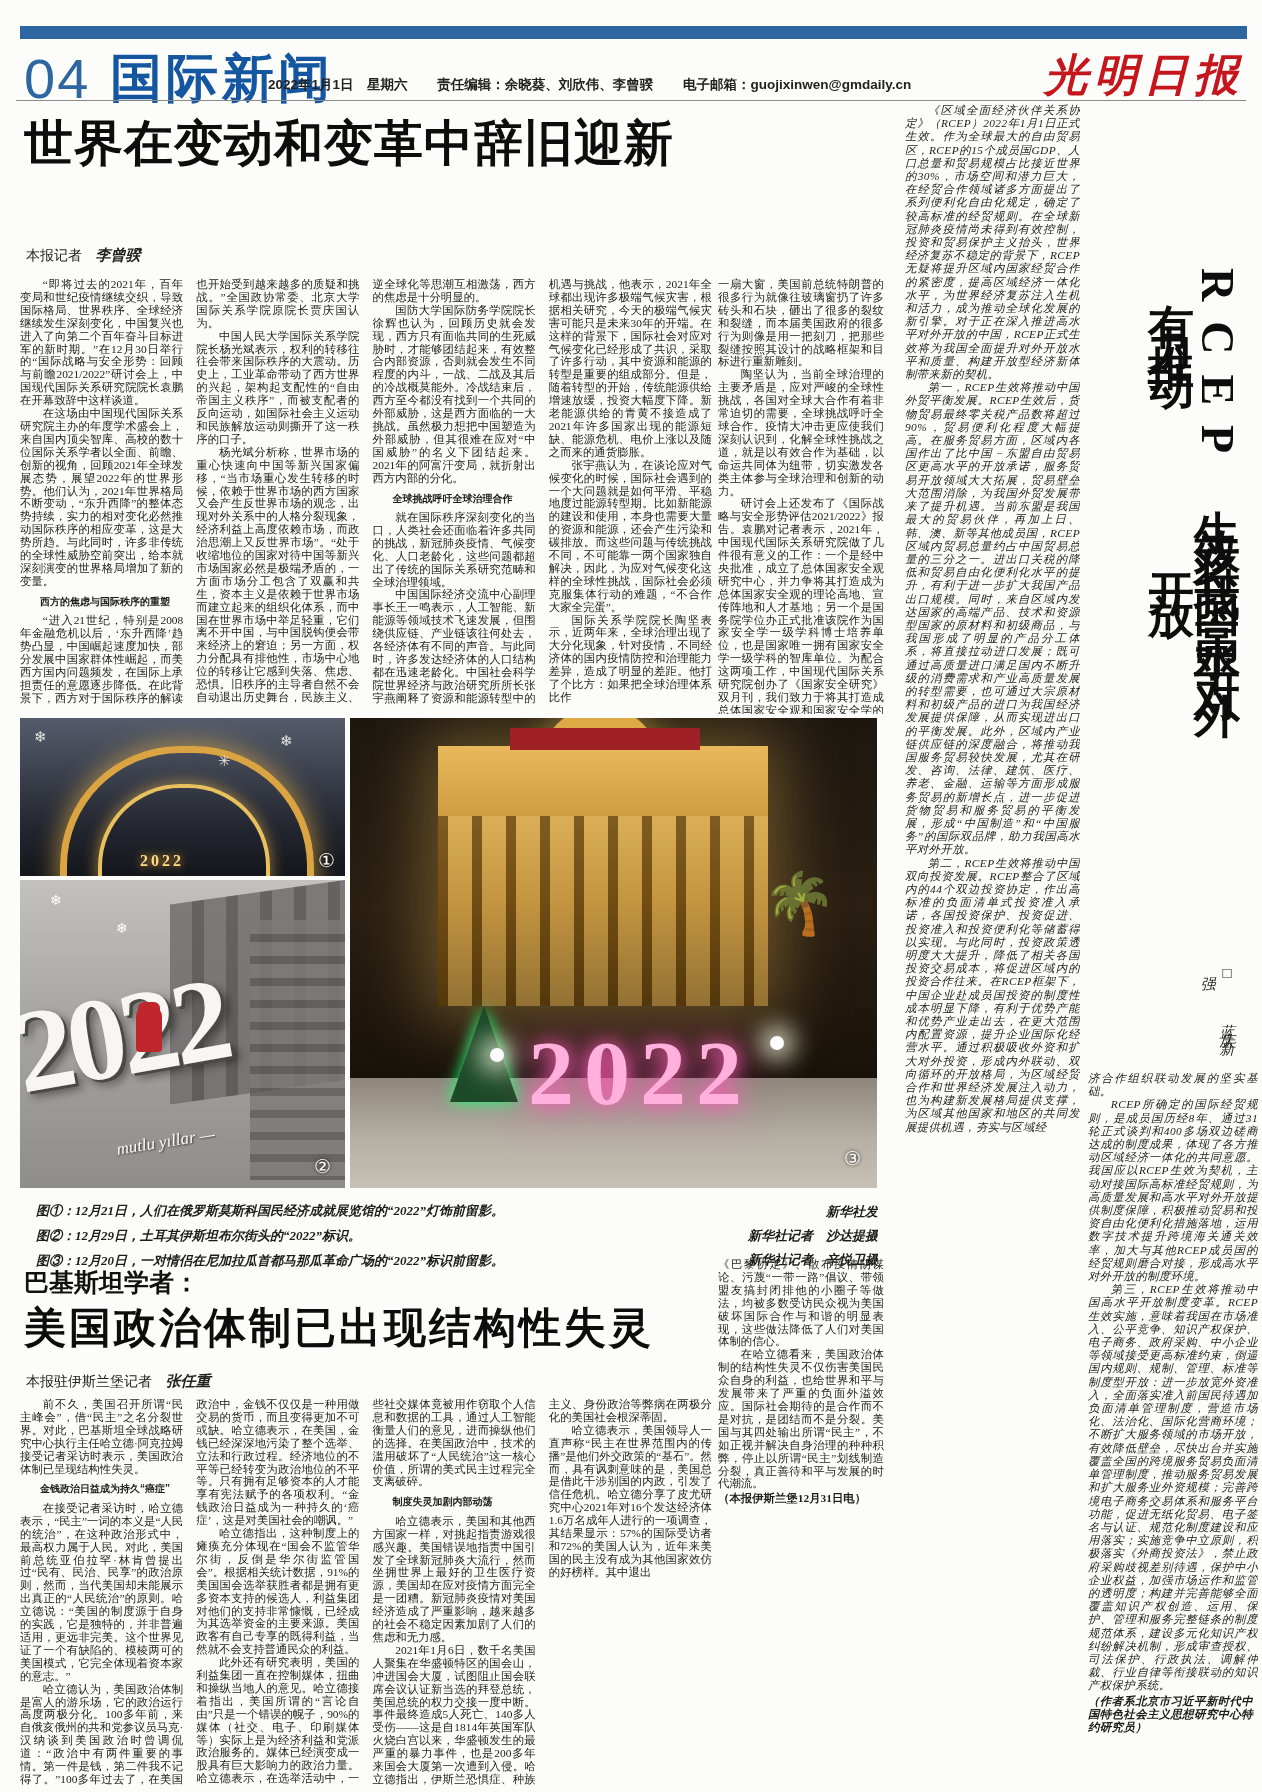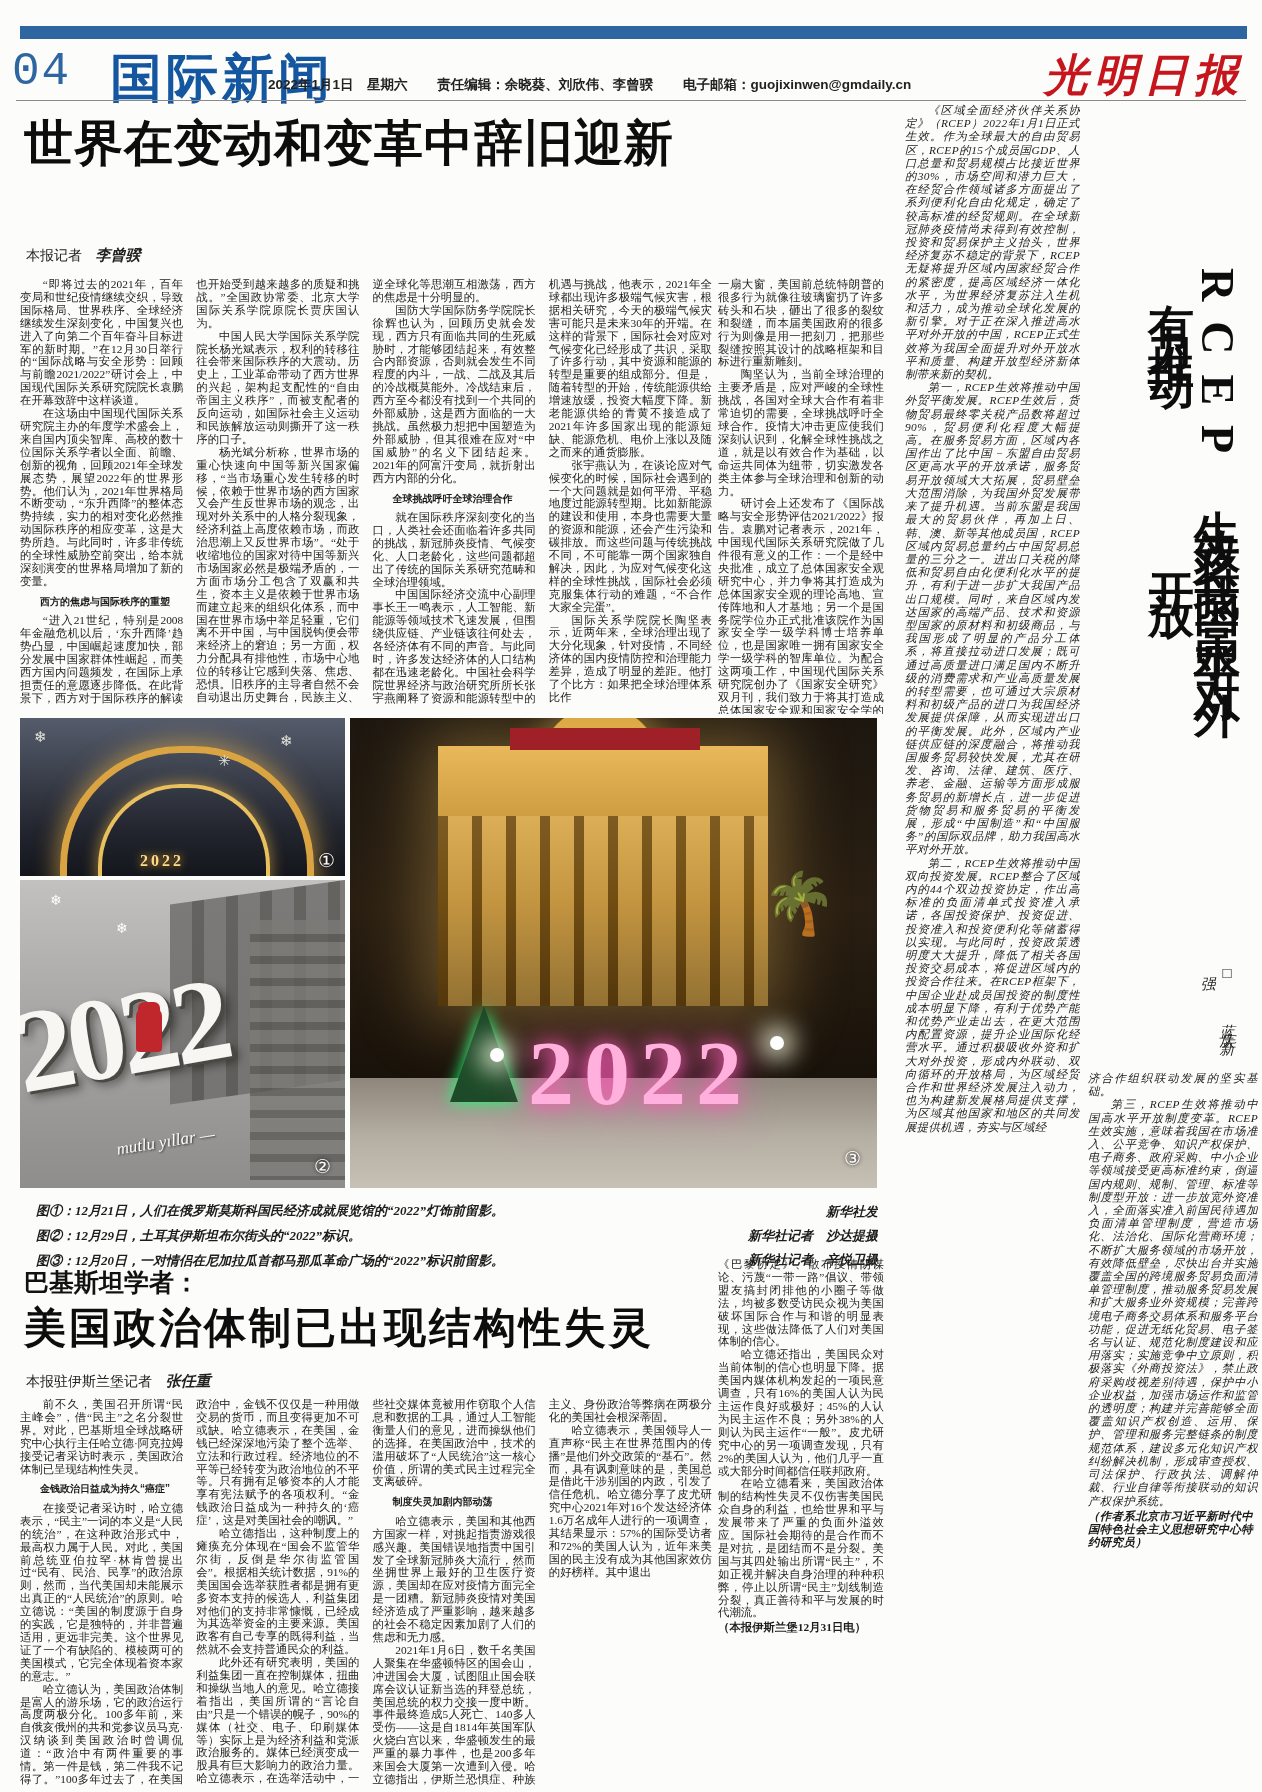--- a/index.html
+++ b/index.html
@@ -1,22 +1,22 @@
 <!DOCTYPE html>
 <html><head>
 <meta charset="utf-8">
 <style>
   html,body{margin:0;padding:0;background:#e8e8e4;}
   .page{position:relative;width:1262px;height:1792px;margin:0 auto;background:#fcfcfa;
         font-family:"Liberation Serif","DejaVu Serif",serif;color:#1c1c1c;overflow:hidden;}
 
   
   .topbar{position:absolute;left:20px;top:26px;width:1227px;height:13px;background:#2d66a0;}
-  .page-num{position:absolute;left:12px;top:46px;font-size:46px;font-weight:400;color:#2d66a0;
-            font-family:Liberation Mono, monospace;letter-spacing:2px;}
+  .page-num{position:absolute;left:24px;top:46px;font-size:56px;font-weight:400;color:#2d66a0;
+            font-family:Liberation Sans, sans-serif;letter-spacing:2px;}
   .section-title{position:absolute;left:110px;top:44px;font-size:52px;font-weight:900;color:#1457a0;
             font-family:"Liberation Sans","DejaVu Sans",sans-serif;letter-spacing:4px;}
   .date-line{position:absolute;left:268px;top:76px;font-size:13.5px;font-weight:700;
             font-family:"Liberation Sans","DejaVu Sans",sans-serif;color:#222;}
   .date-line span{margin-right:26px;}
   .masthead{position:absolute;right:18px;top:46px;width:220px;text-align:right;font-size:44px;
             font-weight:900;font-style:italic;color:#c4161c;letter-spacing:6px;
             font-family:Liberation Sans, sans-serif;}
   .header-rule{position:absolute;left:16px;top:100px;width:1230px;height:1px;background:#8a8a8a;}
 
@@ -212,34 +212,34 @@
       <p class="para">哈立德认为，美国政治体制是富人的游乐场，它的政治运行高度两极分化。100多年前，来自俄亥俄州的共和党参议员马克·汉纳谈到美国政治时曾调侃道：“政治中有两件重要的事情。第一件是钱，第二件我不记得了。”100多年过去了，在美国政治中，金钱不仅仅是一种用做交易的货币，而且变得更加不可或缺。哈立德表示，在美国，金钱已经深深地污染了整个选举、立法和行政过程。经济地位的不平等已经转变为政治地位的不平等。只有拥有足够资本的人才能享有宪法赋予的各项权利。“金钱政治日益成为一种持久的‘癌症’，这是对美国社会的嘲讽。”</p>
       <p class="para">哈立德指出，这种制度上的瘫痪充分体现在“国会不监管华尔街，反倒是华尔街监管国会”。根据相关统计数据，91%的美国国会选举获胜者都是拥有更多资本支持的候选人，利益集团对他们的支持非常慷慨，已经成为其选举资金的主要来源。美国政客有自己专享的既得利益，当然就不会支持普通民众的利益。</p>
       <p class="para">此外还有研究表明，美国的利益集团一直在控制媒体，扭曲和操纵当地人的意见。哈立德接着指出，美国所谓的“言论自由”只是一个错误的幌子，90%的媒体（社交、电子、印刷媒体等）实际上是为经济利益和党派政治服务的。媒体已经演变成一股具有巨大影响力的政治力量。哈立德表示，在选举活动中，一些社交媒体竟被用作窃取个人信息和数据的工具，通过人工智能衡量人们的意见，进而操纵他们的选择。在美国政治中，技术的滥用破坏了“人民统治”这一核心价值，所谓的美式民主过程完全支离破碎。</p>
       <div class="col-subhead">制度失灵加剧内部动荡</div>
       <p class="para">哈立德表示，美国和其他西方国家一样，对挑起指责游戏很感兴趣。美国错误地指责中国引发了全球新冠肺炎大流行，然而坐拥世界上最好的卫生医疗资源，美国却在应对疫情方面完全是一团糟。新冠肺炎疫情对美国经济造成了严重影响，越来越多的社会不稳定因素加剧了人们的焦虑和无力感。</p>
       <p class="para">2021年1月6日，数千名美国人聚集在华盛顿特区的国会山，冲进国会大厦，试图阻止国会联席会议认证新当选的拜登总统，美国总统的权力交接一度中断。事件最终造成5人死亡、140多人受伤——这是自1814年英国军队火烧白宫以来，华盛顿发生的最严重的暴力事件，也是200多年来国会大厦第一次遭到入侵。哈立德指出，伊斯兰恐惧症、种族主义、身份政治等弊病在两极分化的美国社会根深蒂固。</p>
       <p class="para">哈立德表示，美国领导人一直声称“民主在世界范围内的传播”是他们外交政策的“基石”。然而，具有讽刺意味的是，美国总是借此干涉别国的内政，引发了信任危机。哈立德分享了皮尤研究中心2021年对16个发达经济体1.6万名成年人进行的一项调查，其结果显示：57%的国际受访者和72%的美国人认为，近年来美国的民主没有成为其他国家效仿的好榜样。其中退出</p>
     </div>
   <div class="us-col5 bodytext">
       <p class="para-cont">《巴黎协定》、散布疫情阴谋论、污蔑“一带一路”倡议、带领盟友搞封闭排他的小圈子等做法，均被多数受访民众视为美国破坏国际合作与和谐的明显表现，这些做法降低了人们对美国体制的信心。</p>
-      <p class="para">哈立德还指出，美国民众对当前体制的信心也明显下降。据美国内媒体机构发起的一项民意调查，只有16%的美国人认为民主运作良好或极好；45%的人认为民主运作不良；另外38%的人则认为民主运作“一般”。皮尤研究中心的另一项调查发现，只有2%的美国人认为，他们几乎一直或大部分时间都信任联邦政府。</p>
       <p class="para">在哈立德看来，美国政治体制的结构性失灵不仅伤害美国民众自身的利益，也给世界和平与发展带来了严重的负面外溢效应。国际社会期待的是合作而不是对抗，是团结而不是分裂。美国与其四处输出所谓“民主”，不如正视并解决自身治理的种种积弊，停止以所谓“民主”划线制造分裂，真正善待和平与发展的时代潮流。</p>
       <p class="sign-off">（本报伊斯兰堡12月31日电）</p>
     </div>
 
   <div class="rcep-colA bodytext rcep-text">
       <p class="para">《区域全面经济伙伴关系协定》（RCEP）2022年1月1日正式生效。作为全球最大的自由贸易区，RCEP的15个成员国GDP、人口总量和贸易规模占比接近世界的30%，市场空间和潜力巨大，在经贸合作领域诸多方面提出了系列便利化自由化规定，确定了较高标准的经贸规则。在全球新冠肺炎疫情尚未得到有效控制，投资和贸易保护主义抬头，世界经济复苏不稳定的背景下，RCEP无疑将提升区域内国家经贸合作的紧密度，提高区域经济一体化水平，为世界经济复苏注入生机和活力，成为推动全球化发展的新引擎。对于正在深入推进高水平对外开放的中国，RCEP正式生效将为我国全面提升对外开放水平和质量、构建开放型经济新体制带来新的契机。</p>
       <p class="para">第一，RCEP生效将推动中国外贸平衡发展。RCEP生效后，货物贸易最终零关税产品数将超过90%，贸易便利化程度大幅提高。在服务贸易方面，区域内各国作出了比中国－东盟自由贸易区更高水平的开放承诺，服务贸易开放领域大大拓展，贸易壁垒大范围消除，为我国外贸发展带来了提升机遇。当前东盟是我国最大的贸易伙伴，再加上日、韩、澳、新等其他成员国，RCEP区域内贸易总量约占中国贸易总量的三分之一。进出口关税的降低和贸易自由化便利化水平的提升，有利于进一步扩大我国产品出口规模。同时，来自区域内发达国家的高端产品、技术和资源型国家的原材料和初级商品，与我国形成了明显的产品分工体系，将直接拉动进口发展；既可通过高质量进口满足国内不断升级的消费需求和产业高质量发展的转型需要，也可通过大宗原材料和初级产品的进口为我国经济发展提供保障，从而实现进出口的平衡发展。此外，区域内产业链供应链的深度融合，将推动我国服务贸易较快发展，尤其在研发、咨询、法律、建筑、医疗、养老、金融、运输等方面形成服务贸易的新增长点，进一步促进货物贸易和服务贸易的平衡发展，形成“中国制造”和“中国服务”的国际双品牌，助力我国高水平对外开放。</p>
       <p class="para">第二，RCEP生效将推动中国双向投资发展。RCEP整合了区域内的44个双边投资协定，作出高标准的负面清单式投资准入承诺，各国投资保护、投资促进、投资准入和投资便利化等储蓄得以实现。与此同时，投资政策透明度大大提升，降低了相关各国投资交易成本，将促进区域内的投资合作往来。在RCEP框架下，中国企业赴成员国投资的制度性成本明显下降，有利于优势产能和优势产业走出去，在更大范围内配置资源，提升企业国际化经营水平。通过积极吸收外资和扩大对外投资，形成内外联动、双向循环的开放格局，为区域经贸合作和世界经济发展注入动力，也为构建新发展格局提供支撑，为区域其他国家和地区的共同发展提供机遇，夯实与区域经</p>
     </div>
   <div class="rcep-head">
     <div class="hl">RCEP生效将有力推动</div>
     <div class="hl">我国高水平对外开放</div>
     <div class="by">□　蓝庆新　王　强</div>
   </div>
   <div class="rcep-colB bodytext rcep-text">
       <p class="para-cont">济合作组织联动发展的坚实基础。</p>
+      <p class="para">RCEP所确定的国际经贸规则，是成员国历经8年、通过31轮正式谈判和400多场双边磋商达成的制度成果，体现了各方推动区域经济一体化的共同意愿。我国应以RCEP生效为契机，主动对接国际高标准经贸规则，为高质量发展和高水平对外开放提供制度保障，积极推动贸易和投资自由化便利化措施落地，运用数字技术提升跨境海关通关效率，加大与其他RCEP成员国的经贸规则磨合对接，形成高水平对外开放的制度环境。</p>
       <p class="para">第三，RCEP生效将推动中国高水平开放制度变革。RCEP生效实施，意味着我国在市场准入、公平竞争、知识产权保护、电子商务、政府采购、中小企业等领域接受更高标准约束，倒逼国内规则、规制、管理、标准等制度型开放：进一步放宽外资准入，全面落实准入前国民待遇加负面清单管理制度，营造市场化、法治化、国际化营商环境；不断扩大服务领域的市场开放，有效降低壁垒，尽快出台并实施覆盖全国的跨境服务贸易负面清单管理制度，推动服务贸易发展和扩大服务业外资规模；完善跨境电子商务交易体系和服务平台功能，促进无纸化贸易、电子签名与认证、规范化制度建设和应用落实；实施竞争中立原则，积极落实《外商投资法》，禁止政府采购歧视差别待遇，保护中小企业权益，加强市场运作和监管的透明度；构建并完善能够全面覆盖知识产权创造、运用、保护、管理和服务完整链条的制度规范体系，建设多元化知识产权纠纷解决机制，形成审查授权、司法保护、行政执法、调解仲裁、行业自律等衔接联动的知识产权保护系统。</p>
       <p class="sign-off">（作者系北京市习近平新时代中国特色社会主义思想研究中心特约研究员）</p>
     </div>
 
 </div>
 
 </body></html>

